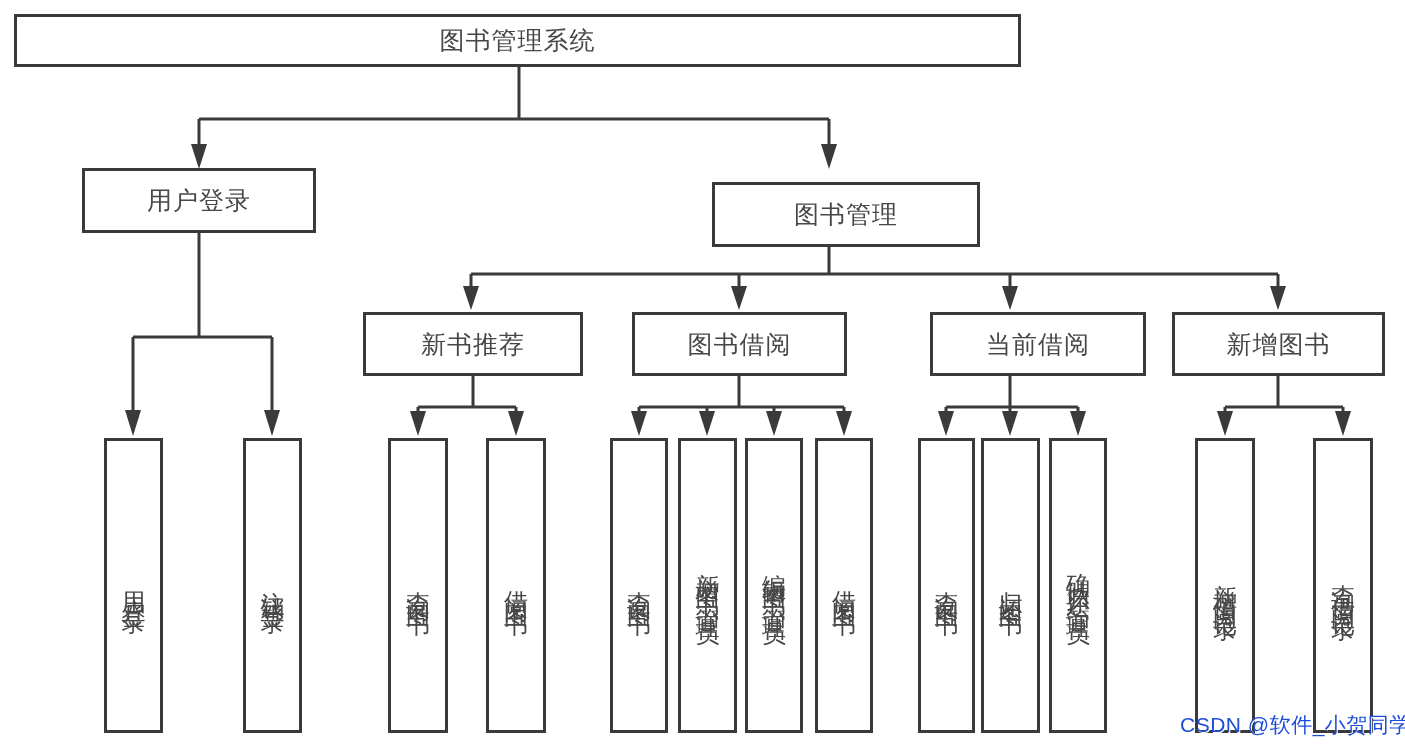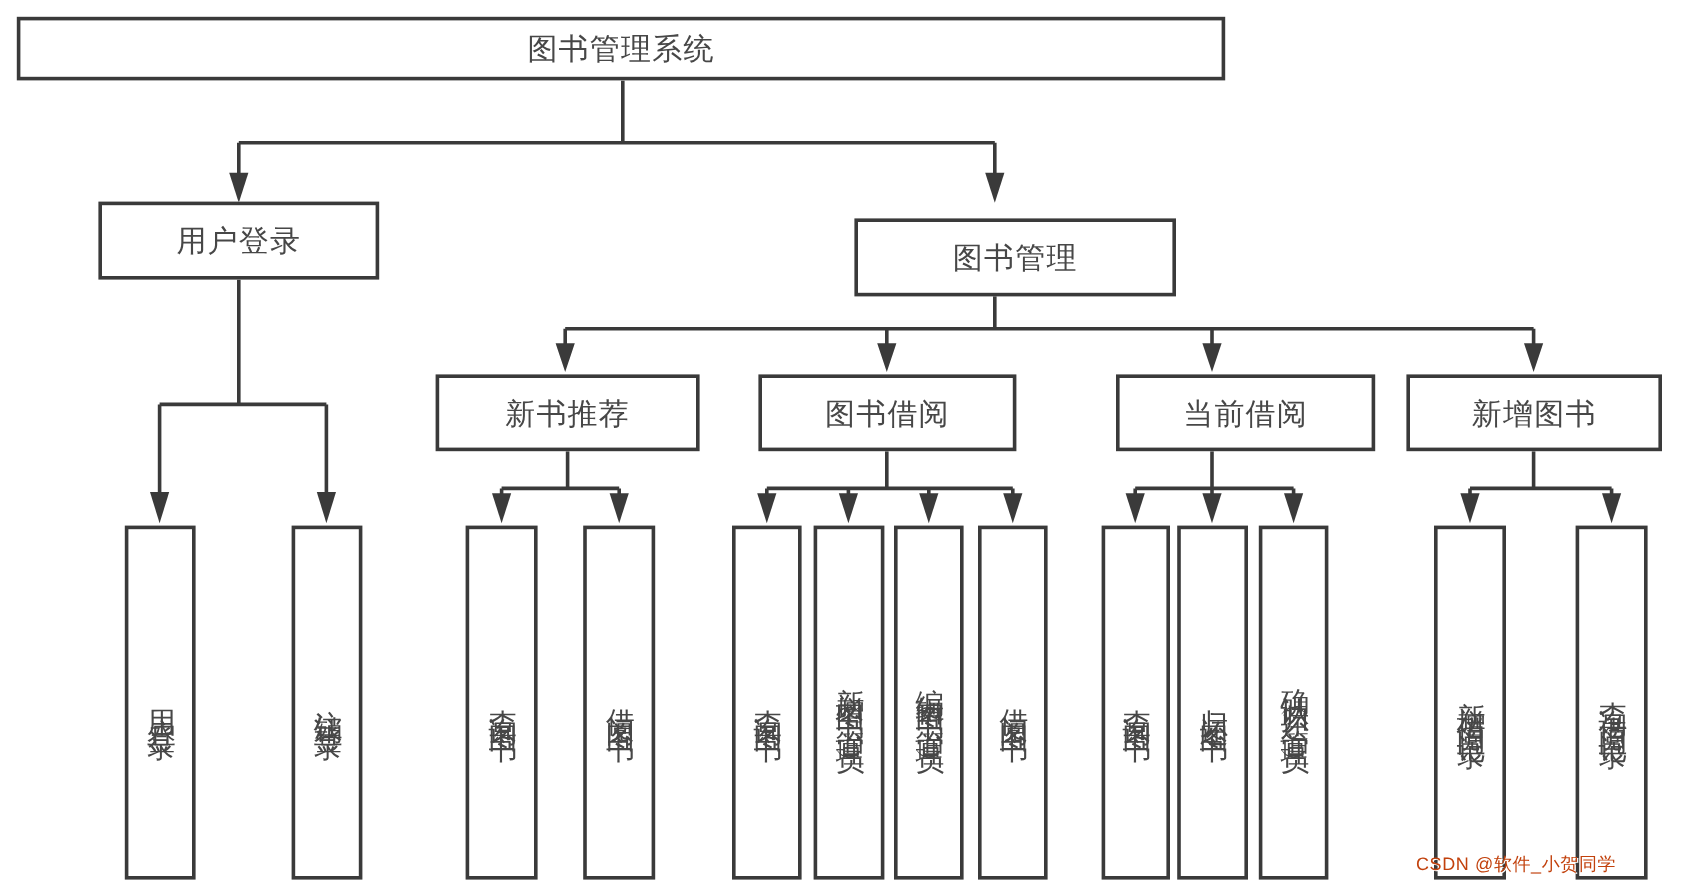--- a/index.html
+++ b/index.html
@@ -29,23 +29,23 @@
     writing-mode:vertical-rl;
     text-orientation:mixed;
     font-size:24px;
     letter-spacing:7px;
     line-height:1;
   }
   .watermark{
     position:absolute;
     left:1180px;top:711px;
     width:225px;
-    font-size:15px;
+    font-size:21px;
     letter-spacing:0.5px;
-    color:#c2410c;
+    color:#1d4ed8;
     text-shadow:1px 1px 0 #ffffff;
     white-space:nowrap;
   }
 </style>
 </head>
 <body>
 
 <div class="stage">
 
   <svg class="connectors" viewBox="0 0 1405 747" xmlns="http://www.w3.org/2000/svg">

